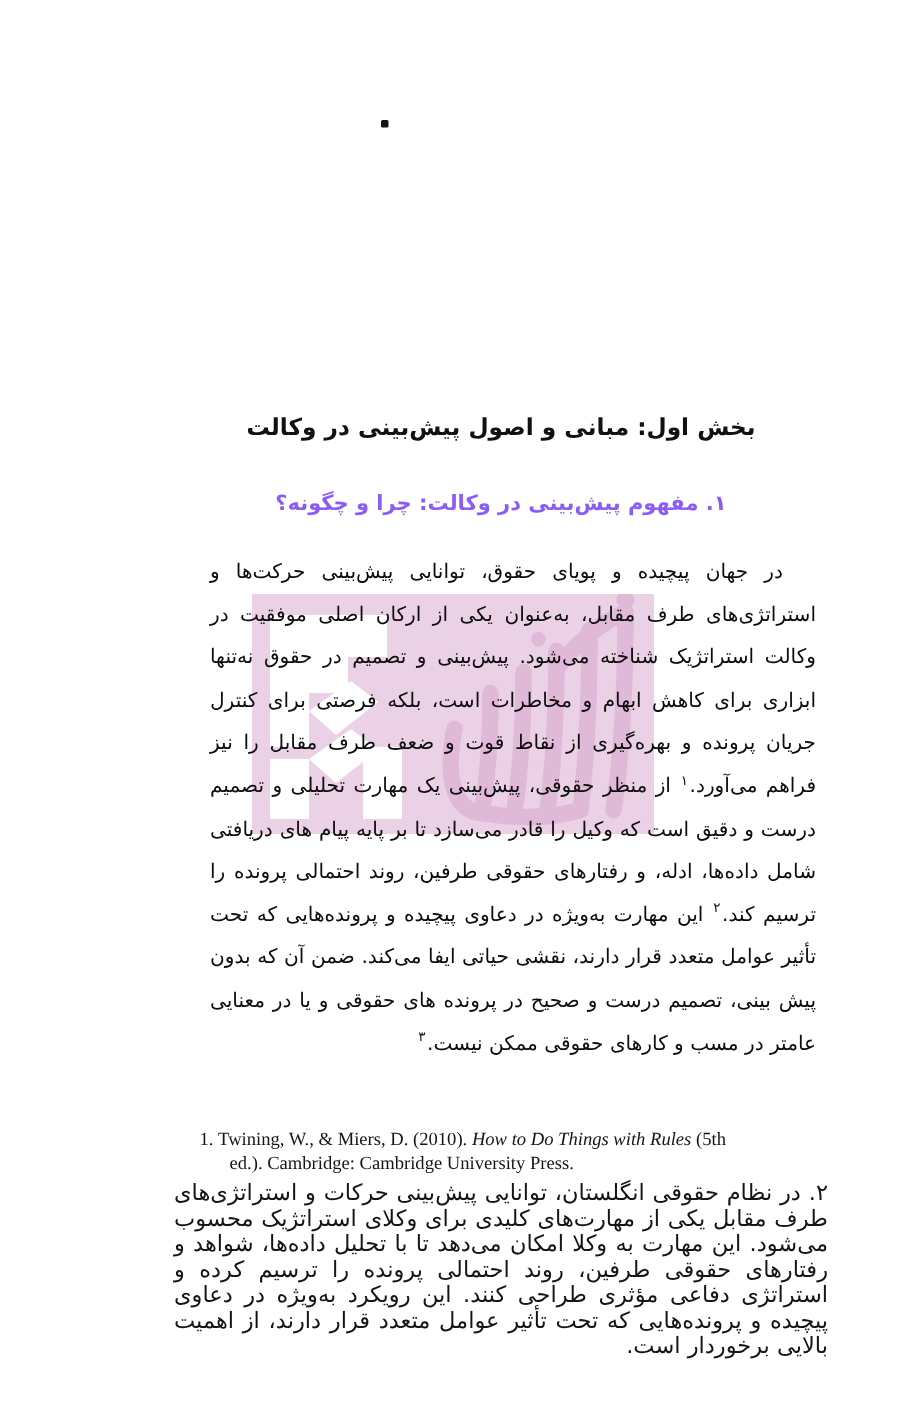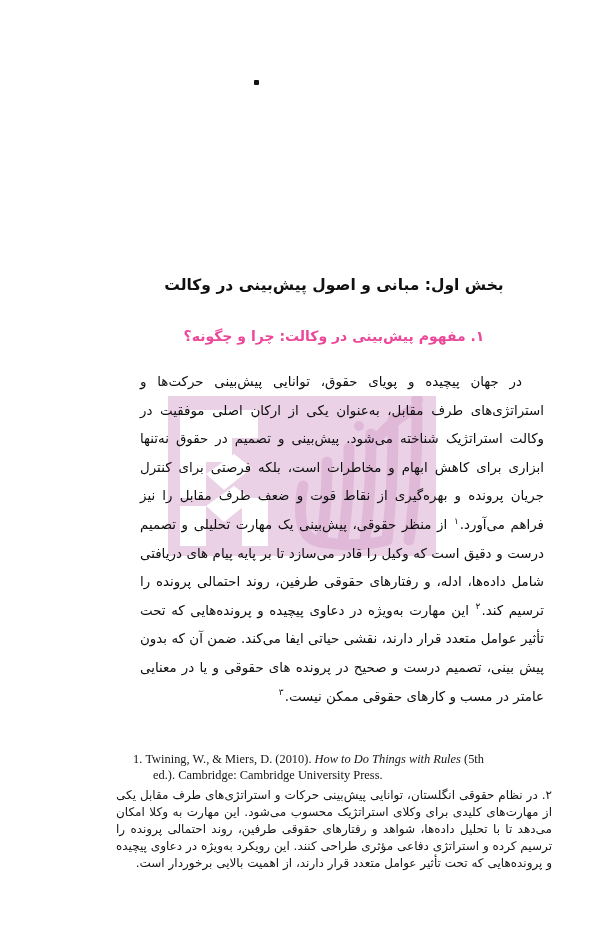--- a/index.html
+++ b/index.html
@@ -81,21 +81,21 @@
   .section-heading {
     position: absolute;
     right: 56px;
     left: 56px;
     top: 328px;
     text-align: center;
     font-weight: bold;
     font-size: 14px;
     direction: rtl;
     z-index: 4;
-    color: #ec4899;
+    color: #8b5cf6;
   }
 
   
   .body-block {
     position: absolute;
     right: 56px;
     left: 72px;
     top: 368px;
     direction: rtl;
     text-align: justify;
@@ -140,21 +140,21 @@
     color: #151515;
   }
   .fn-en .num { }
   .fn-en i {
     font-style: italic;
   }
   .fn-fa {
     direction: rtl;
     text-align: justify;
     text-align-last: right;
-    font-size: 12px;
+    font-size: 15px;
     line-height: 17px;
     margin: 4px 0 4px 0;
     color: #151515;
   }
   .fn-fa .num { }
   .fn-en.second {
     margin-top: 3px;
   }
 </style>
 </head>

